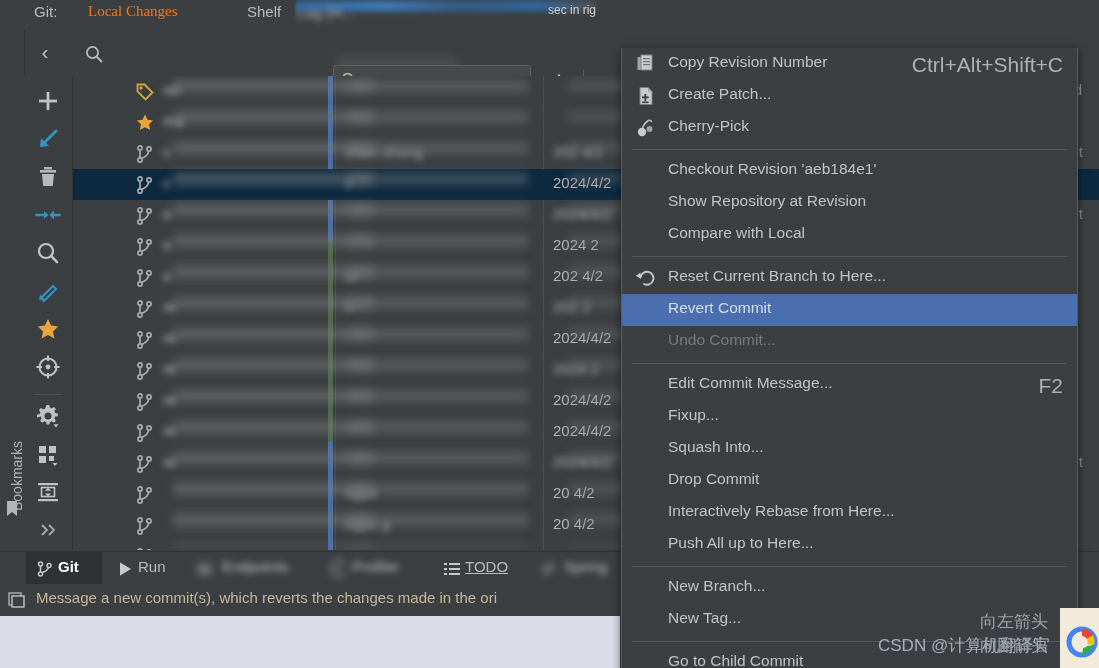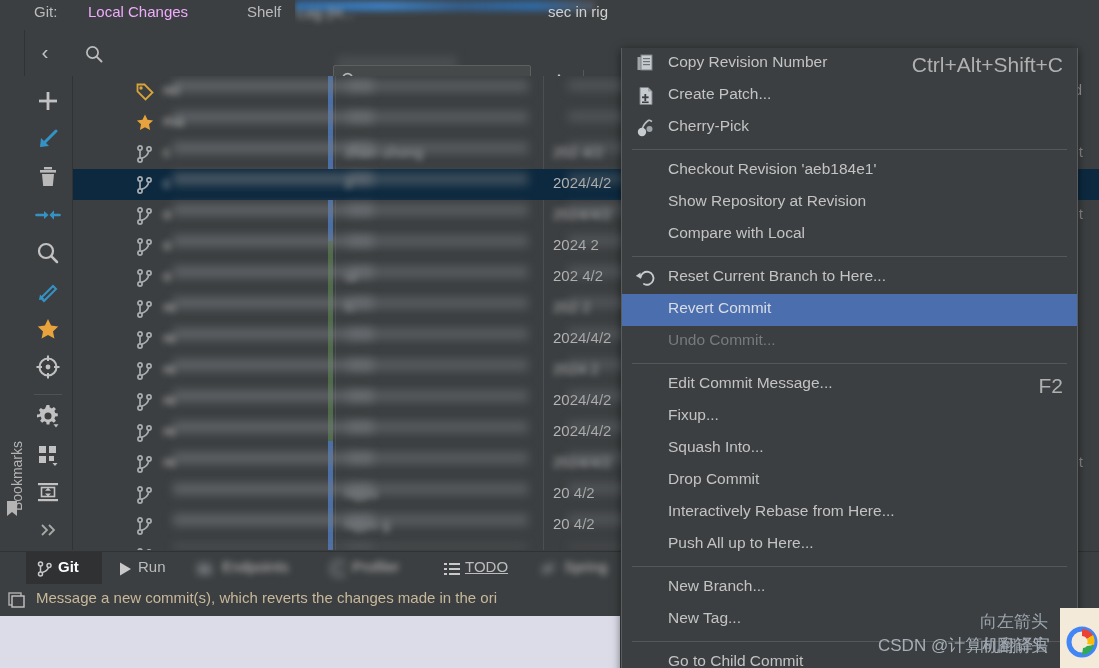--- a/index.html
+++ b/index.html
@@ -24,40 +24,40 @@
   .tabstrip {
     position: absolute; left: 0; top: 0; width: 1099px; height: 30px;
     background: #3c3f41;
     border-bottom: 1px solid #323232;
   }
   .tabstrip .tab {
     position: absolute; top: 3px;
     font-size: 15px; color: #bbbbbb;
     white-space: nowrap;
   }
-  .tabstrip .tab.sel { color: #f0abfc; }
+  .tabstrip .tab.sel { color: #f97316; font-family: Liberation Serif, serif; }
   .topblur {
     position: absolute; left: 295px; top: 0px;
     width: 350px; height: 30px;
     overflow: hidden;
   }
   .topblur .bar {
     position: absolute; left: 0; top: 1px; width: 300px; height: 10px;
     background: linear-gradient(90deg,#2f6ba8 0%, #3d7fc0 30%, #345f8d 55%, #2f6ba8 80%, #50545a 100%);
     filter: blur(3px);
   }
   .topblur .txt {
     position: absolute; left: 2px; top: 4px;
     font-size: 15px; color: #b8b8b8;
     filter: blur(3px);
     white-space: nowrap;
   }
   .topright {
     position: absolute; left: 548px; top: 3px;
-    font-size: 15px; color: #d0d0d0; white-space: nowrap;
+    font-size: 12px; color: #d0d0d0; white-space: nowrap;
   }
 
   
   .toolbar {
     position: absolute; left: 0; top: 30px; width: 1099px; height: 46px;
     background: #3c3f41;
   }
   .tb-back {
     position: absolute; left: 34px; top: 12px;
     width: 22px; height: 22px;

